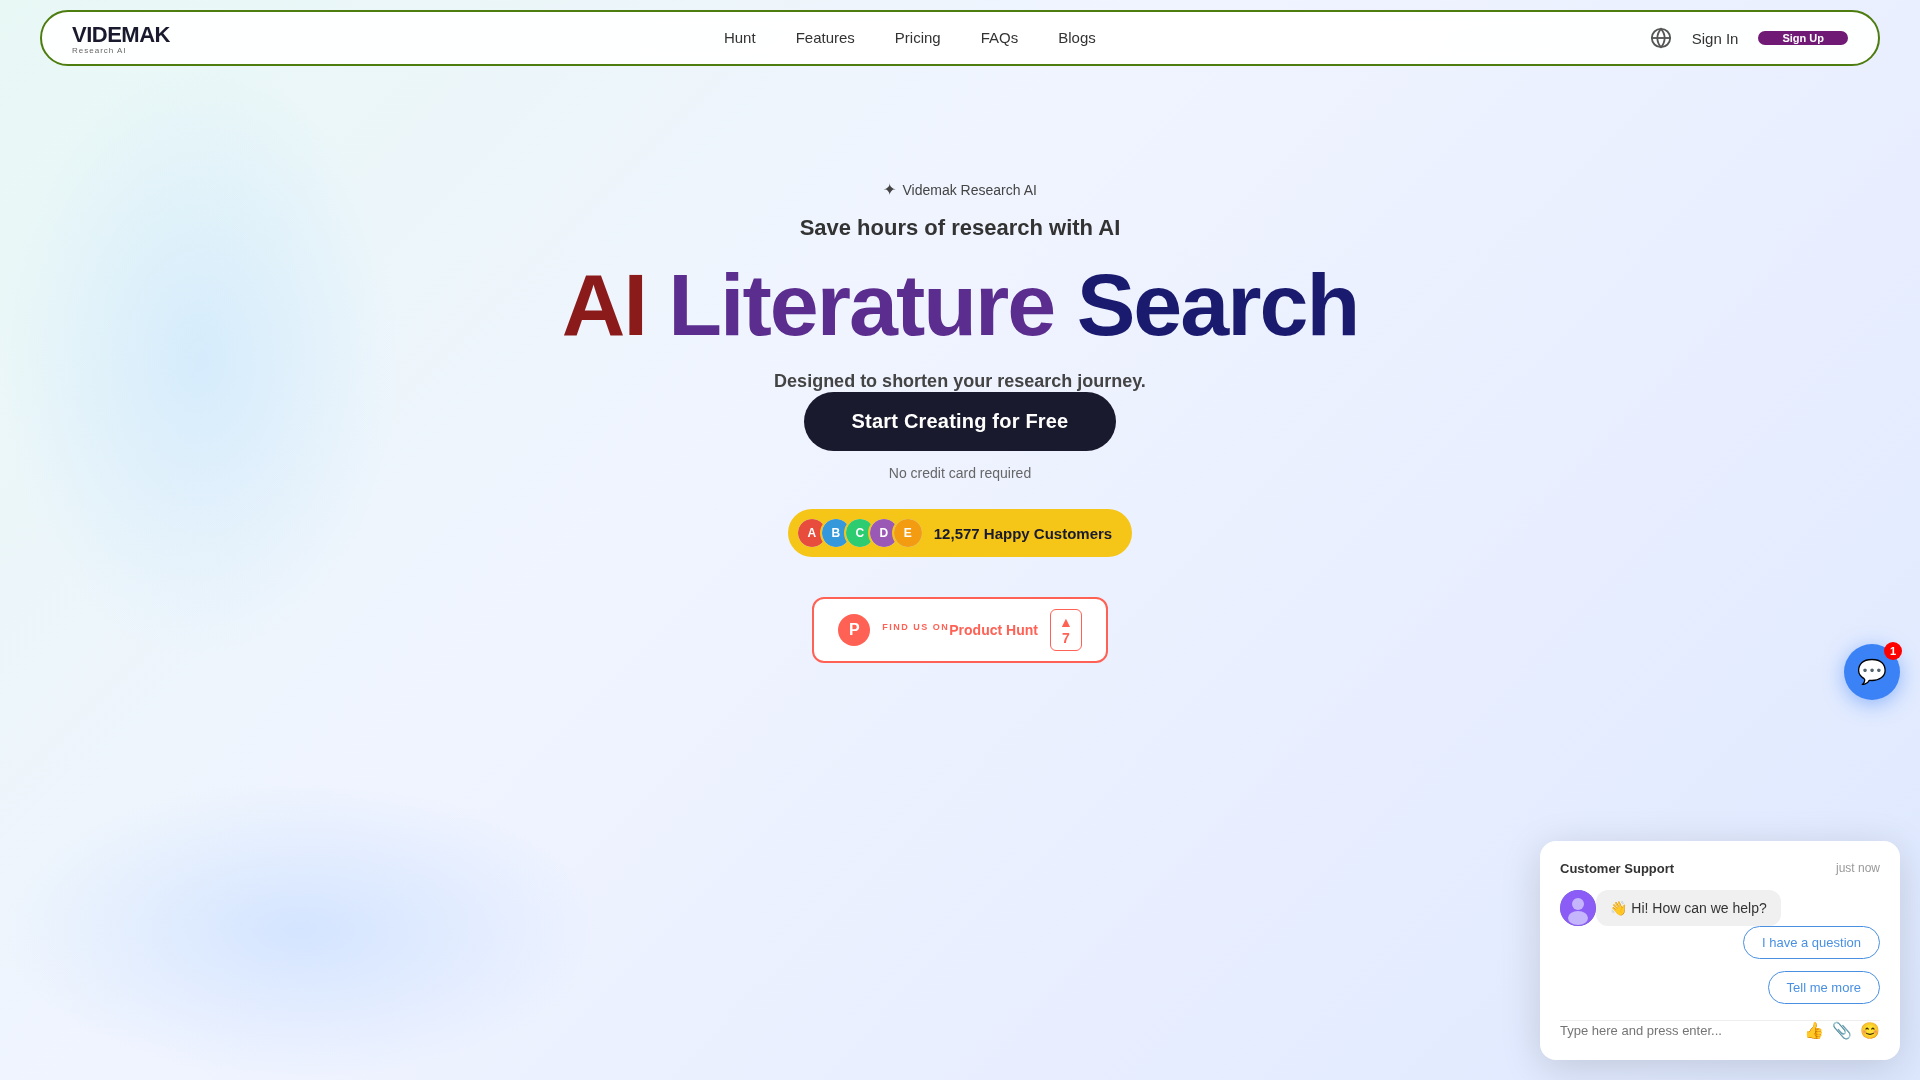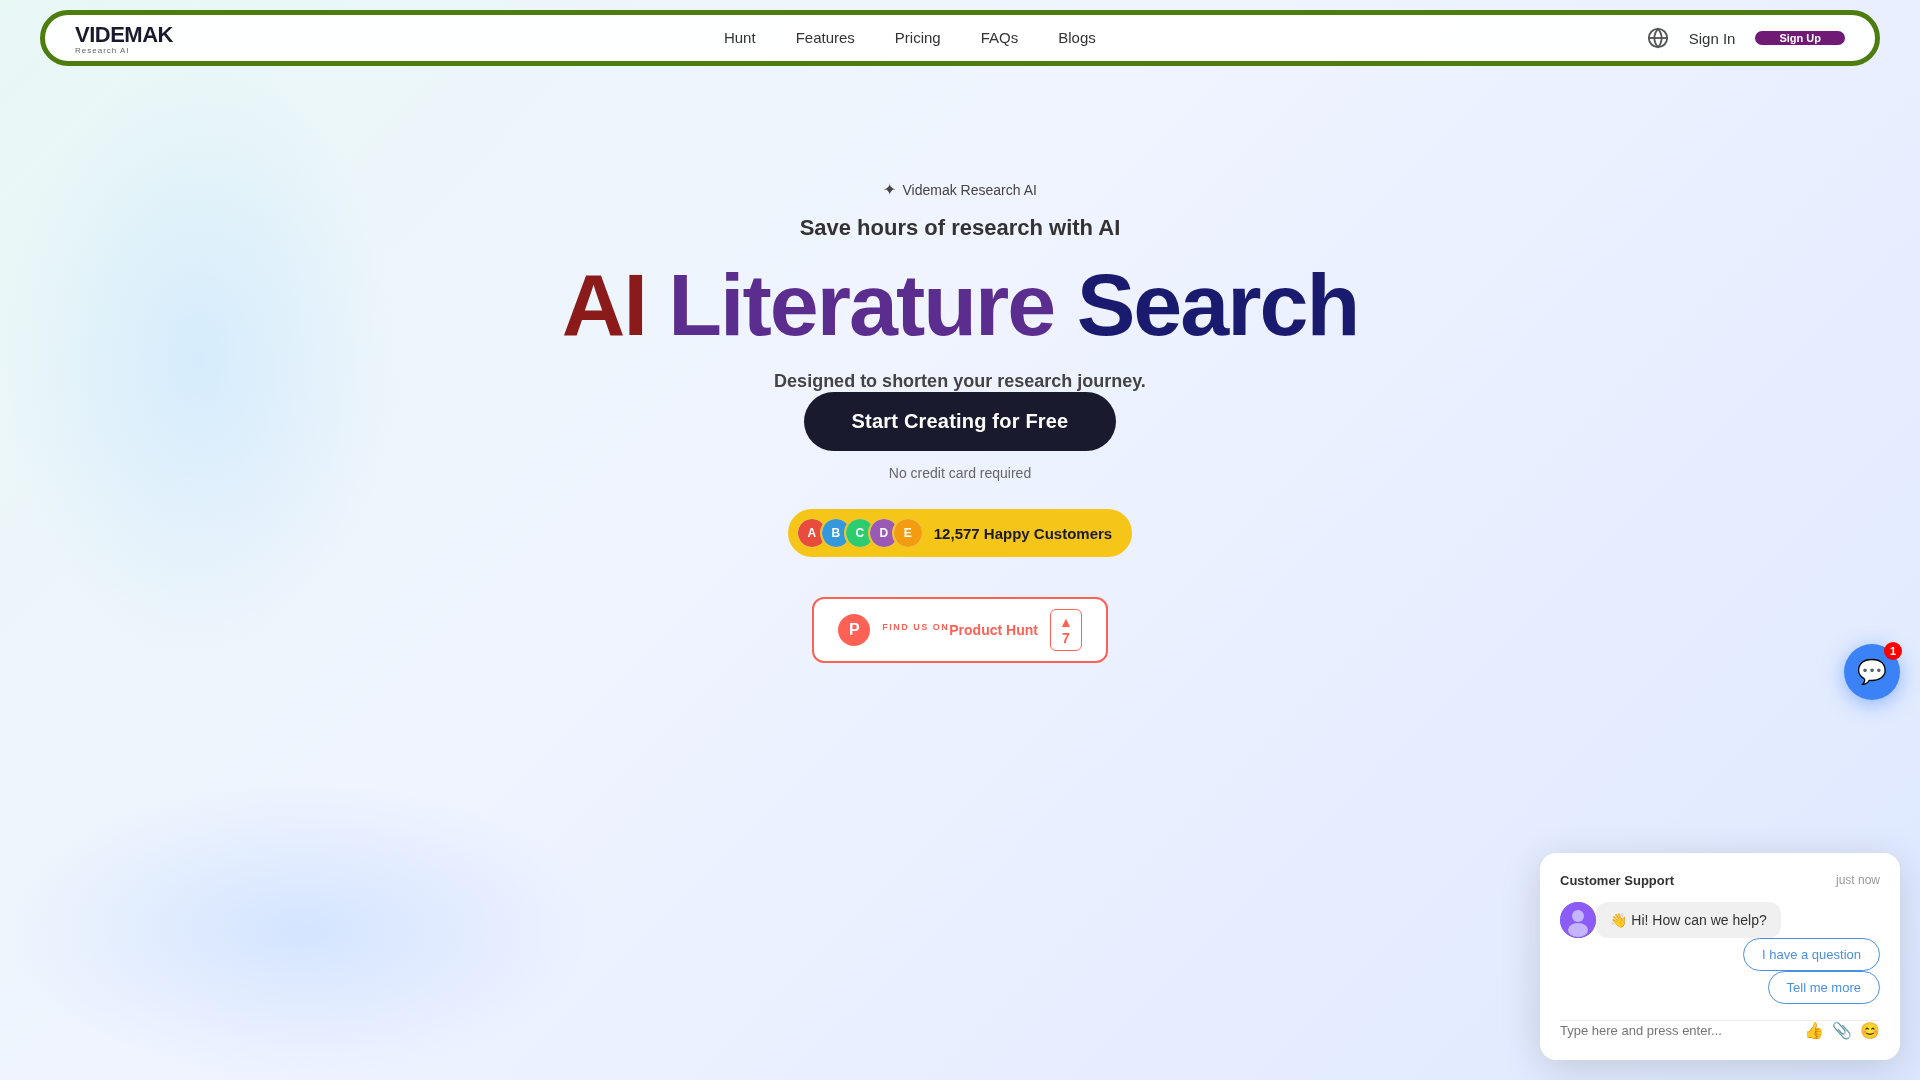--- a/index.html
+++ b/index.html
@@ -38,21 +38,21 @@
 
     
     .navbar {
       position: fixed;
       top: 10px;
       left: 50%;
       transform: translateX(-50%);
       width: calc(100% - 80px);
       max-width: 1840px;
       background: rgba(255,255,255,0.95);
-      border: 5px solid #4d7c0f;
+      border: 2px solid #4d7c0f;
       border-radius: 50px;
       padding: 0 30px;
       height: 56px;
       display: flex;
       align-items: center;
       justify-content: space-between;
       z-index: 100;
       backdrop-filter: blur(10px);
     }
 
@@ -354,21 +354,21 @@
       border-radius: 12px;
       padding: 10px 14px;
       font-size: 14px;
       color: #333;
       max-width: 260px;
     }
 
     .chat-options {
       display: flex;
       flex-direction: column;
-      gap: 0;
+      gap: 12px;
       margin-bottom: 16px;
       align-items: flex-end;
     }
 
     .chat-option-btn {
       background: white;
       border: 1.5px solid #4a90e2;
       border-radius: 20px;
       padding: 8px 18px;
       font-size: 13px;

